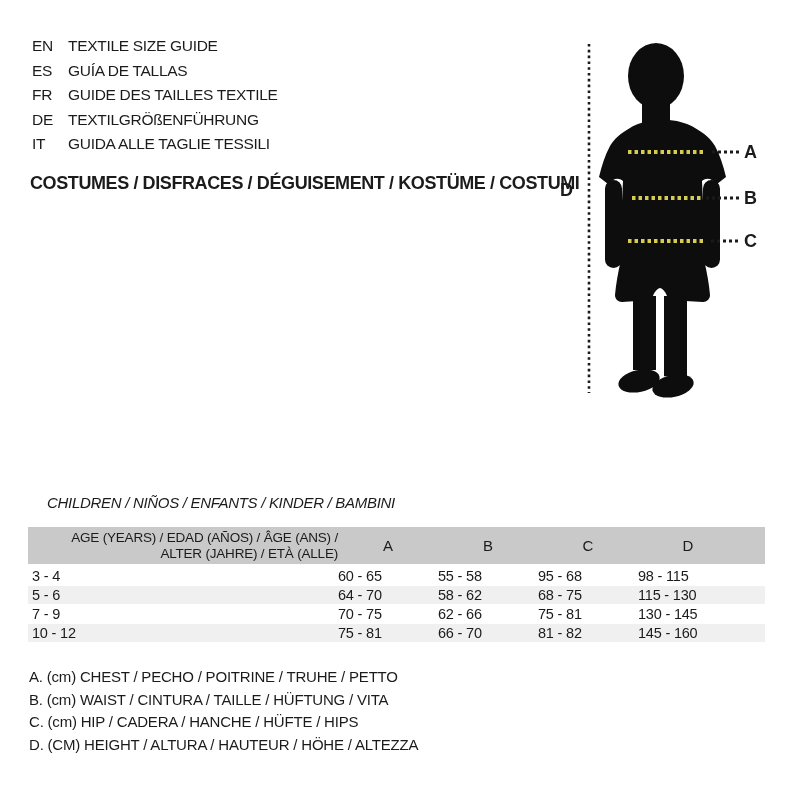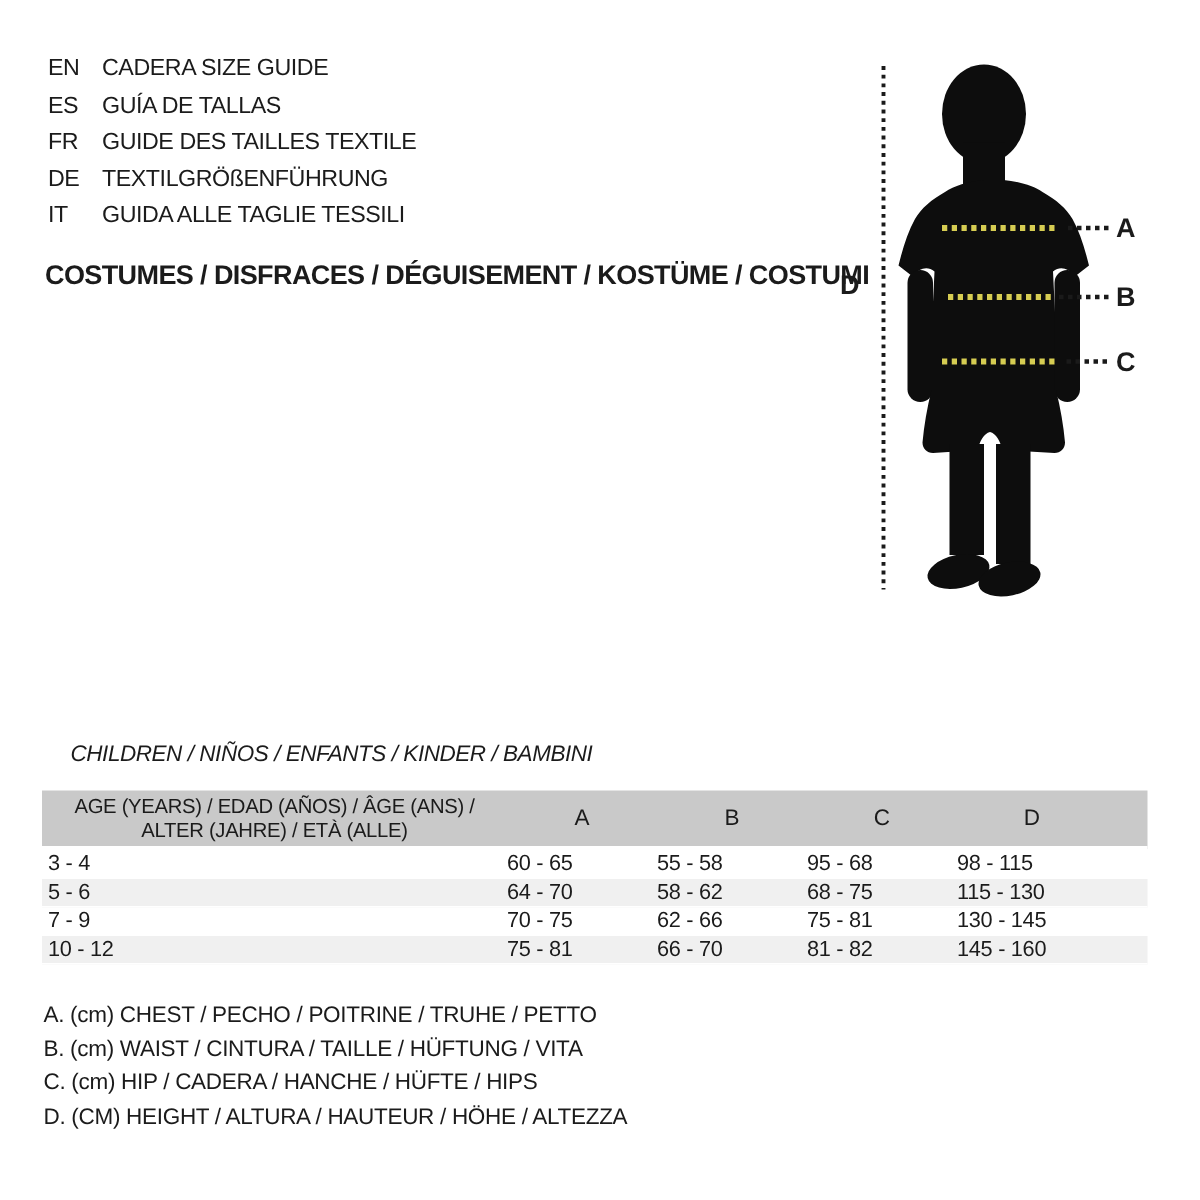--- a/index.html
+++ b/index.html
@@ -20,40 +20,40 @@
   .label-a{left:744px;top:141px;}
   .label-b{left:744px;top:187px;}
   .label-c{left:744px;top:230px;}
   .label-d{left:560px;top:179px;}
 
   
   .table-title{position:absolute;left:47px;top:494px;font-size:15px;letter-spacing:-0.3px;white-space:nowrap;font-style:italic;}
   table.size-table{position:absolute;left:28px;top:527px;width:737px;border-collapse:collapse;table-layout:fixed;}
   table.size-table th, table.size-table td{padding:0;font-weight:400;}
   table.size-table thead th{background:#c9c9c9;height:37px;vertical-align:middle;border-bottom:3px solid #fff;}
-  .age-head{text-align:center;padding-left:4px;font-size:13.5px;line-height:16px;letter-spacing:-0.2px;}
+  .age-head{text-align:right;padding-left:4px;font-size:13.5px;line-height:16px;letter-spacing:-0.2px;}
   .col-head{text-align:center;font-size:15px;}
   table.size-table tbody td{height:18px;font-size:14.5px;letter-spacing:-0.2px;border-bottom:1px solid #fff;vertical-align:middle;}
   table.size-table tbody td.age-cell{text-align:left;padding-left:4px;}
   table.size-table tbody td.val-cell{}
   table.size-table tbody tr:nth-child(even){background:#f0f0f0;}
 
   
   .legend{position:absolute;left:29px;top:666px;}
   .legend-line{font-size:15px;line-height:22.5px;letter-spacing:-0.2px;white-space:nowrap;}
 </style>
 </head>
 <body>
 
 <div id="stage">
 
   <div class="lang-list">
     <div class="lang-row">
       <span class="lang-code">EN</span>
-      <span class="lang-text">CADERA SIZE GUIDE</span>
+      <span class="lang-text">TEXTILE SIZE GUIDE</span>
     </div>
     <div class="lang-row">
       <span class="lang-code">ES</span>
       <span class="lang-text">GUÍA DE TALLAS</span>
     </div>
     <div class="lang-row">
       <span class="lang-code">FR</span>
       <span class="lang-text">GUIDE DES TAILLES TEXTILE</span>
     </div>
     <div class="lang-row">

